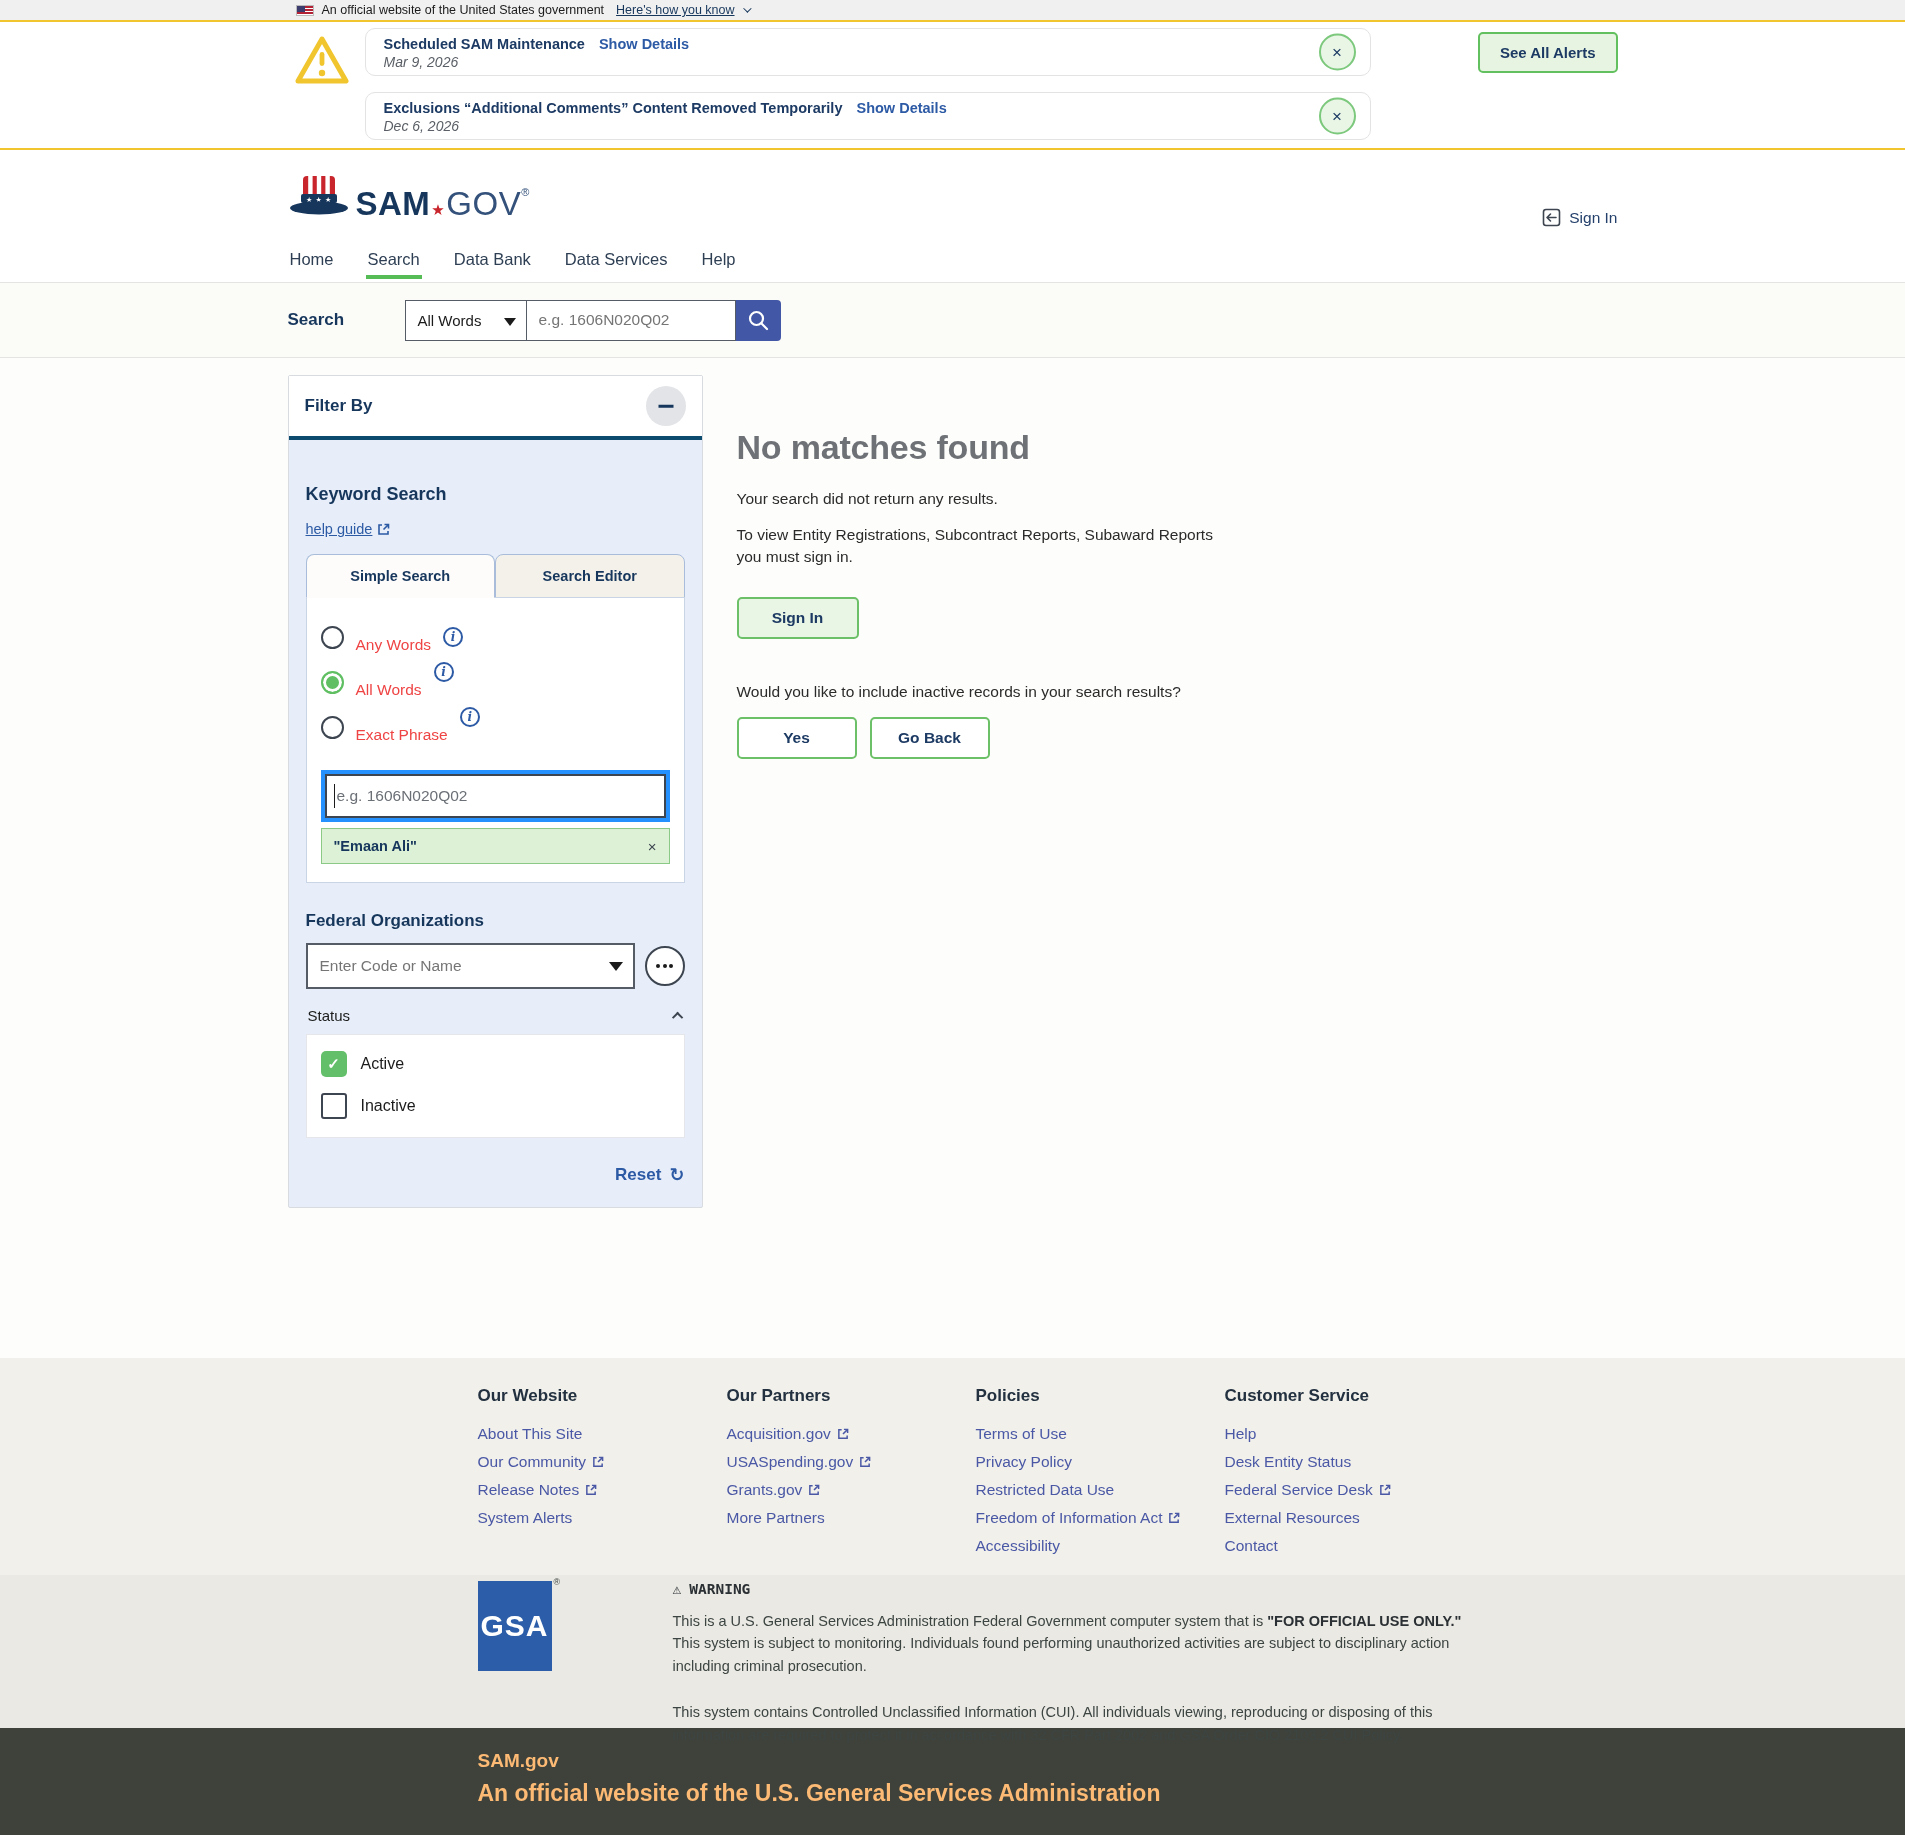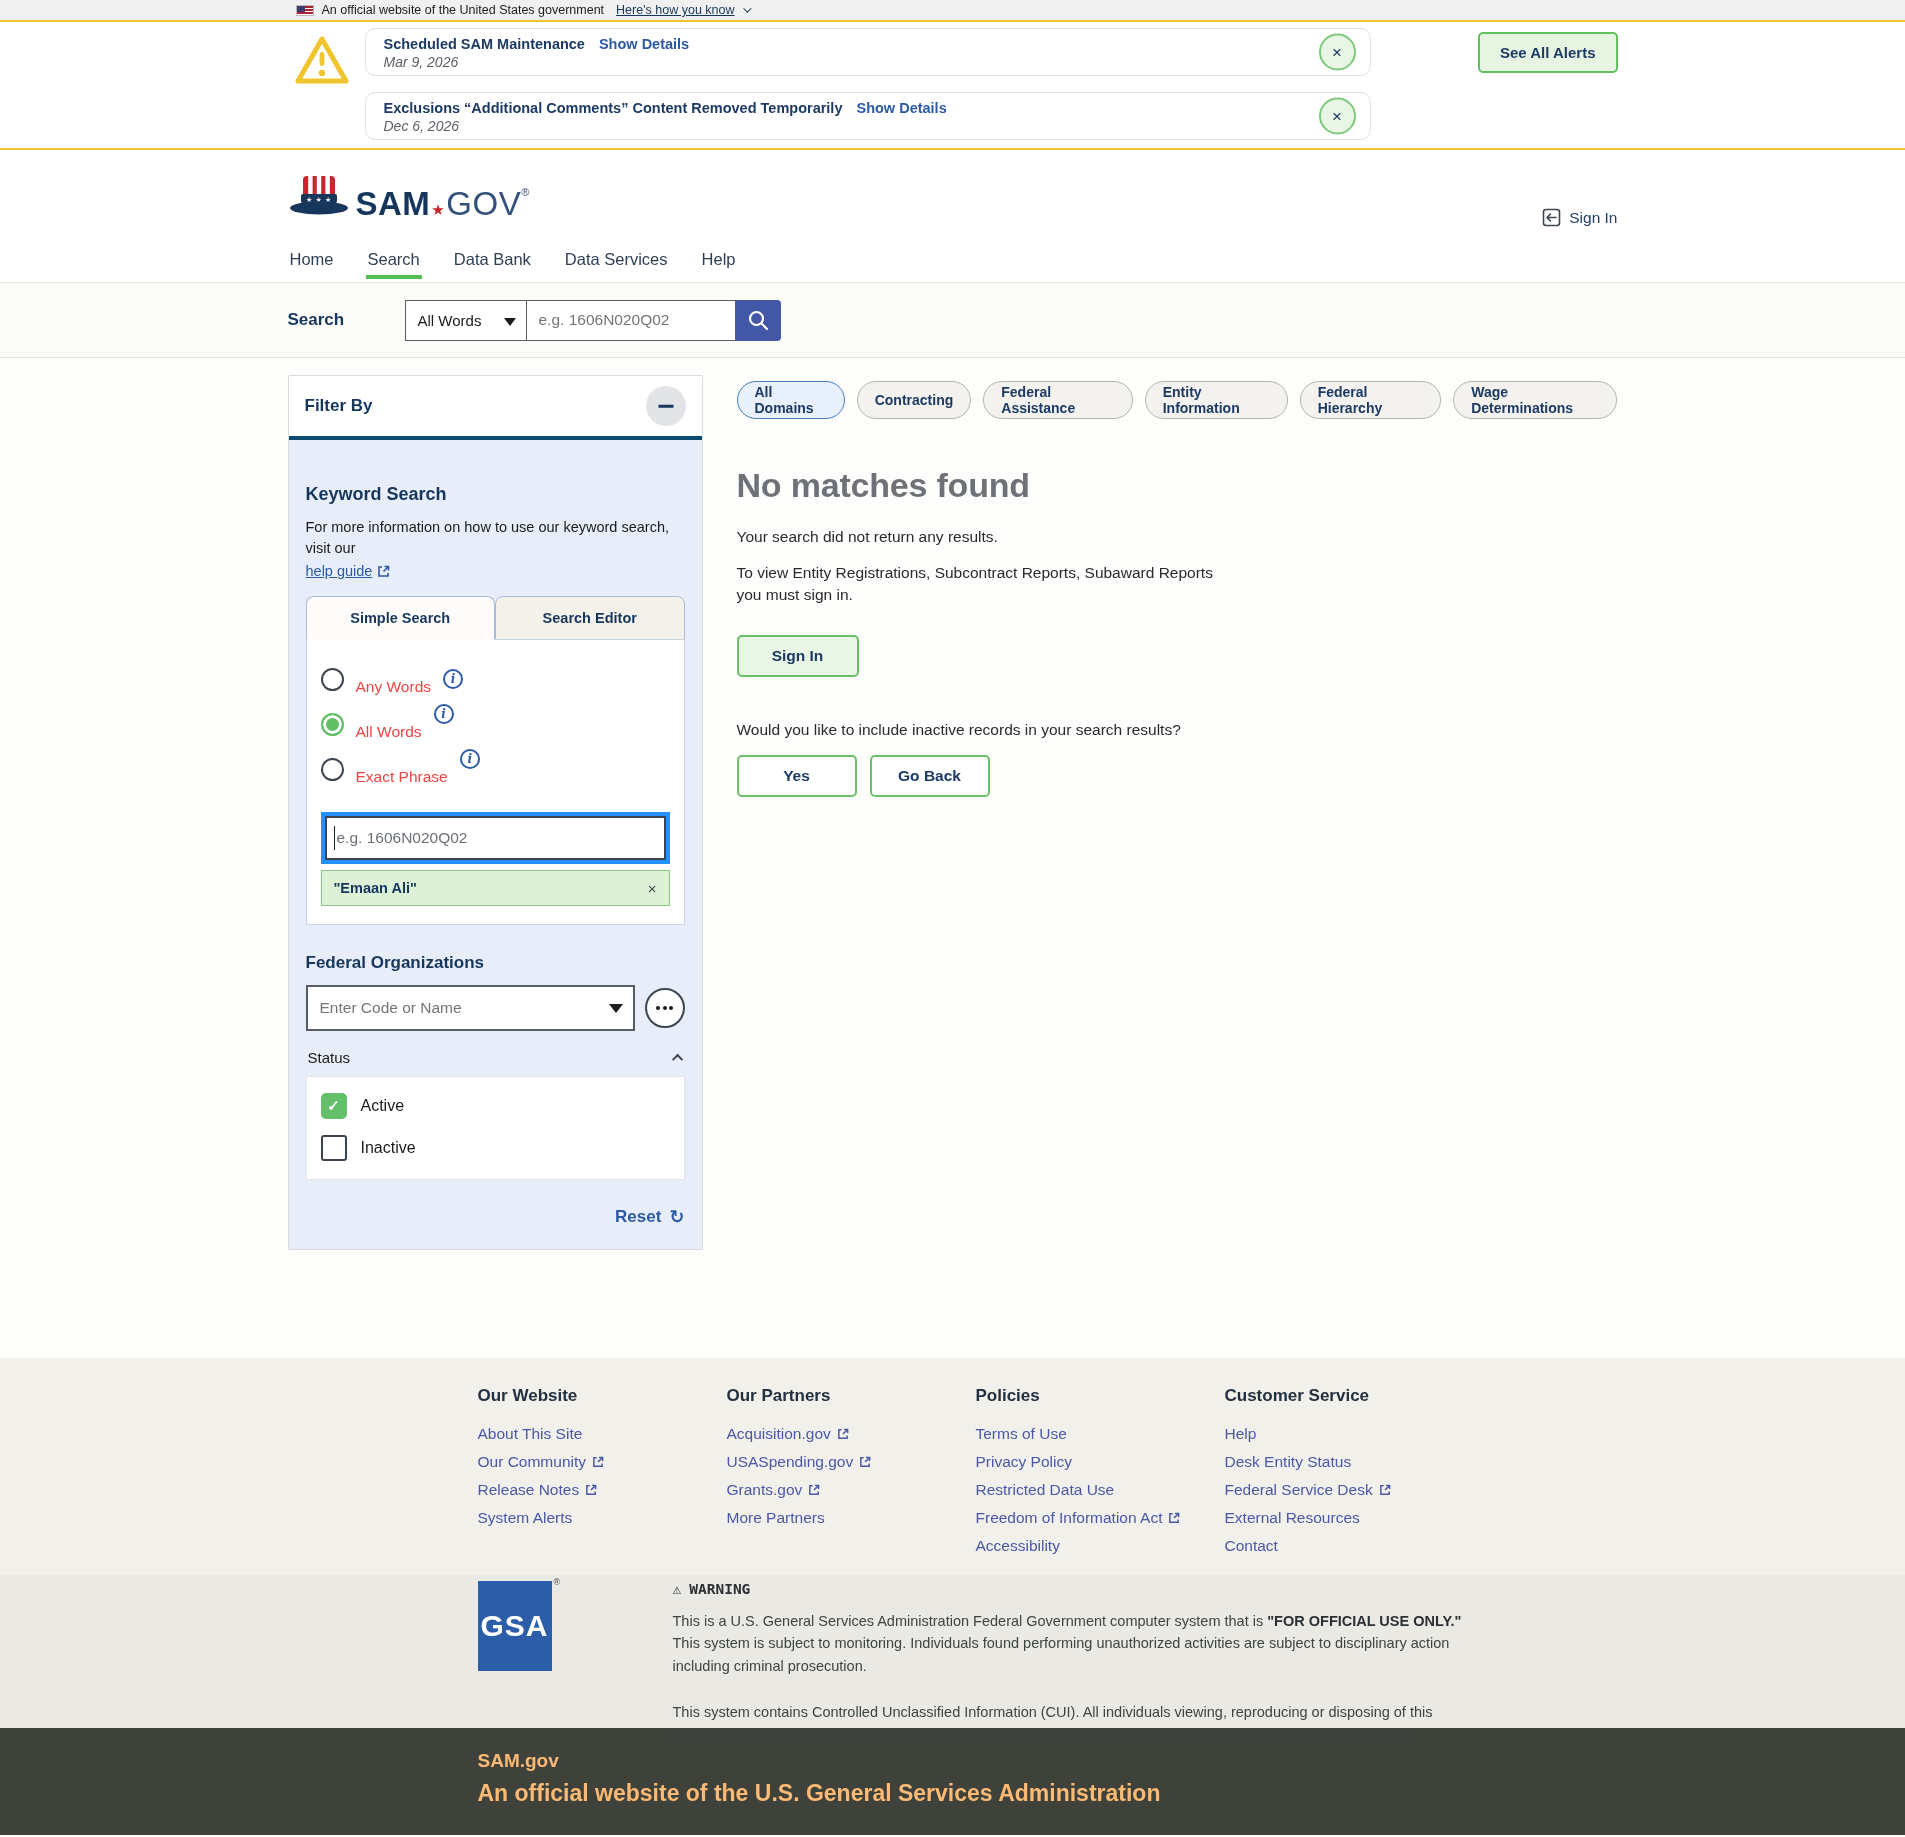--- a/index.html
+++ b/index.html
@@ -274,21 +274,20 @@
 
       <aside class="filter-panel">
         <div class="filter-head">
           <span class="filter-title">Filter By</span>
           <button class="collapse-btn">
               <span></span>
             </button>
         </div>
         <div class="filter-body">
           <div class="kw-heading">Keyword Search</div>
-          <div class="kw-info">For more information on how to use our keyword search, visit our</div>
           <a class="help-link">
             <span>help guide</span>
             <svg class="ext-svg" width="13" height="13" viewBox="0 0 13 13">
               <path d="M5 2 H2 V11 H11 V8" fill="none" stroke="#2d5aa5" stroke-width="1.6"></path>
               <path d="M7.5 1.5 H11.5 V5.5 M11.5 1.5 L6.5 6.5" fill="none" stroke="#2d5aa5" stroke-width="1.6"></path>
             </svg>
           </a>
 
           <div class="tabs">
             <div class="tab active">Simple Search</div>
@@ -359,28 +358,20 @@
           </div>
 
           <div class="reset-row">
             <a class="reset-link">Reset</a>
             <span class="reset-icon">↻</span>
           </div>
         </div>
       </aside>
 
       <section class="results">
-        <div class="pill-row">
-          <div class="pill active">All Domains</div>
-          <div class="pill">Contracting</div>
-          <div class="pill">Federal Assistance</div>
-          <div class="pill">Entity Information</div>
-          <div class="pill">Federal Hierarchy</div>
-          <div class="pill">Wage Determinations</div>
-        </div>
 
         <h1 class="nm-title">No matches found</h1>
         <div class="nm-line1">Your search did not return any results.</div>
         <div class="nm-line2">To view Entity Registrations, Subcontract Reports, Subaward Reports you must sign in.</div>
         <button class="green-btn">Sign In</button>
         <div class="nm-question">Would you like to include inactive records in your search results?</div>
         <div class="btn-row">
           <button class="white-btn">Yes</button>
           <button class="white-btn">Go Back</button>
         </div>

